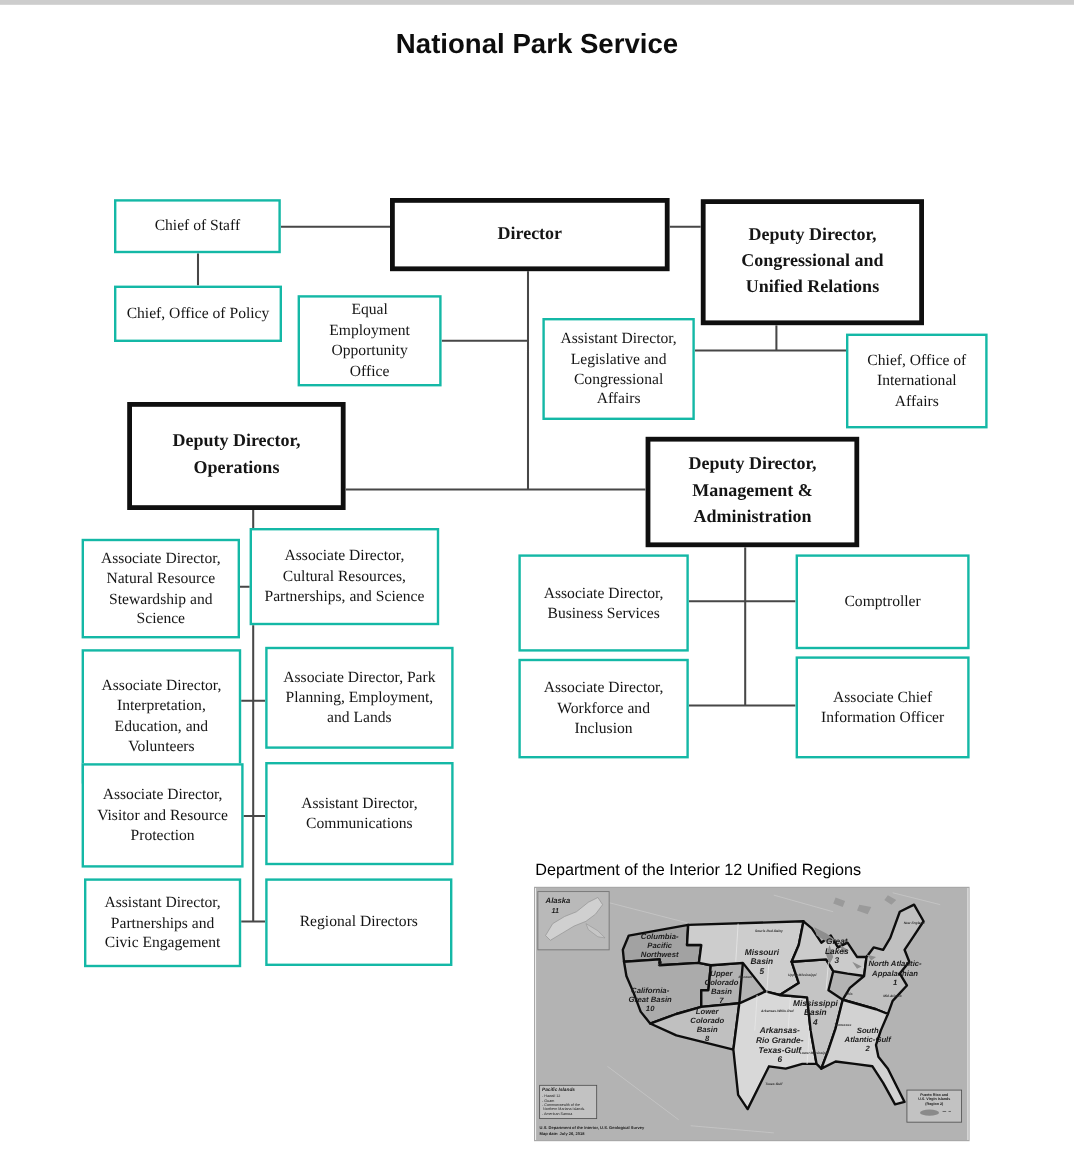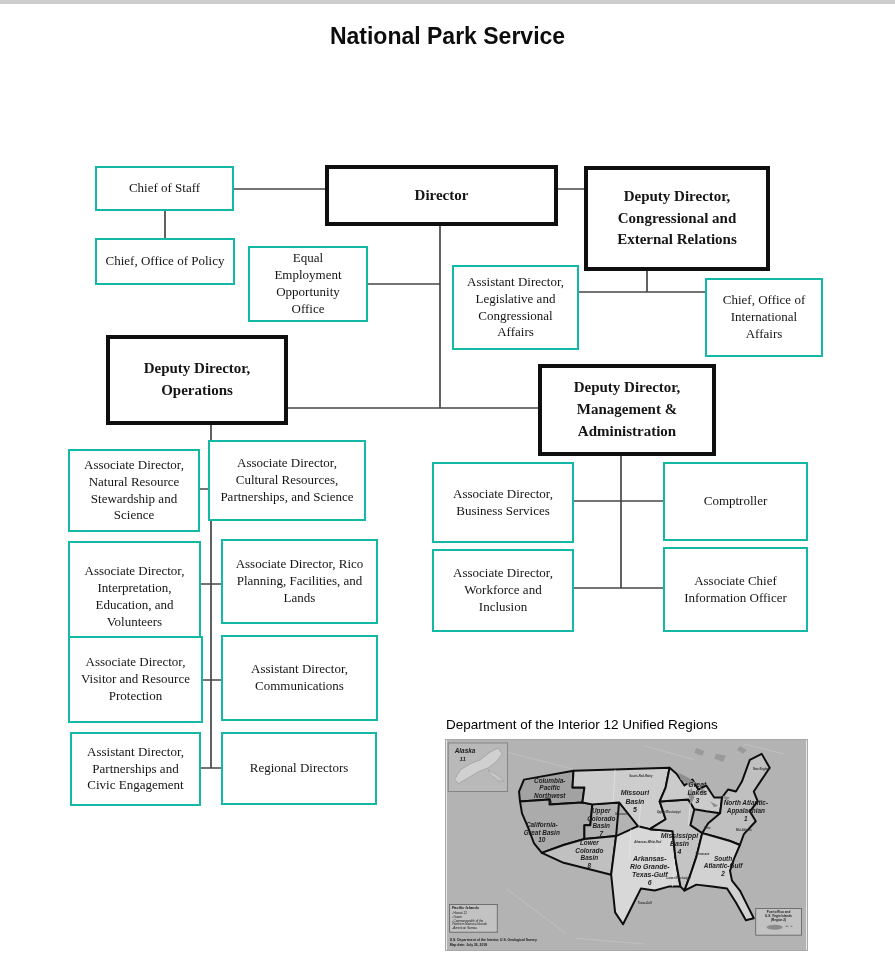--- a/index.html
+++ b/index.html
@@ -56,31 +56,31 @@
 
 <svg id="connectors" width="895" height="959">
   <path d="M234 189 H325 M165 211 V238 M440 212 V408 M368 284 H440 M558 189 H584
            M647 271 V292 M579 292 H705 M288 408 H538 M211 425 V768
            M200 489 H221 M200 584 H221 M202 680 H221 M200 768 H221
            M621 456 V588 M574 501 H663 M574 588 H663" fill="none" stroke="#474747" stroke-width="1.7"></path>
 </svg>
 
 <div class="node n0">Chief of Staff</div>
 <div class="node n1 major">Director</div>
-<div class="node n2 major">Deputy Director, Congressional and External Relations</div>
+<div class="node n2 major">Deputy Director, Congressional and Unified Relations</div>
 <div class="node n3">Chief, Office of Policy</div>
 <div class="node n4">Equal Employment Opportunity Office</div>
 <div class="node n5">Assistant Director, Legislative and Congressional Affairs</div>
 <div class="node n6">Chief, Office of International Affairs</div>
 <div class="node n7 major">Deputy Director, Operations</div>
 <div class="node n8 major">Deputy Director, Management &amp; Administration</div>
 <div class="node n9">Associate Director, Natural Resource Stewardship and Science</div>
 <div class="node n10">Associate Director, Cultural Resources, Partnerships, and Science</div>
 <div class="node n11">Associate Director, Interpretation, Education, and Volunteers</div>
-<div class="node n12">Associate Director, Rico Planning, Facilities, and Lands</div>
+<div class="node n12">Associate Director, Park Planning, Employment, and Lands</div>
 <div class="node n13">Associate Director, Visitor and Resource Protection</div>
 <div class="node n14">Assistant Director, Communications</div>
 <div class="node n15">Assistant Director, Partnerships and Civic Engagement</div>
 <div class="node n16">Regional Directors</div>
 <div class="node n17">Associate Director, Business Services</div>
 <div class="node n18">Comptroller</div>
 <div class="node n19">Associate Director, Workforce and Inclusion</div>
 <div class="node n20">Associate Chief Information Officer</div>
 
 <div class="map-caption">Department of the Interior 12 Unified Regions</div>

